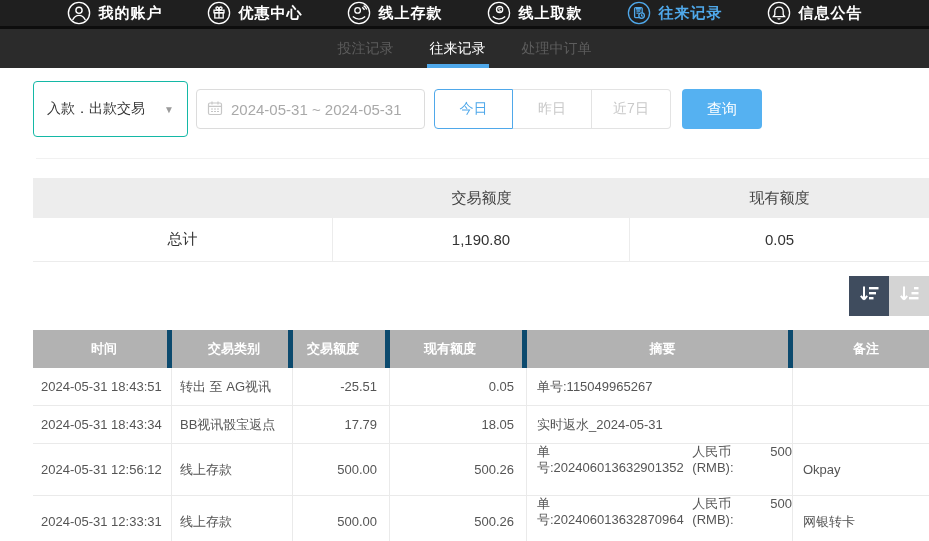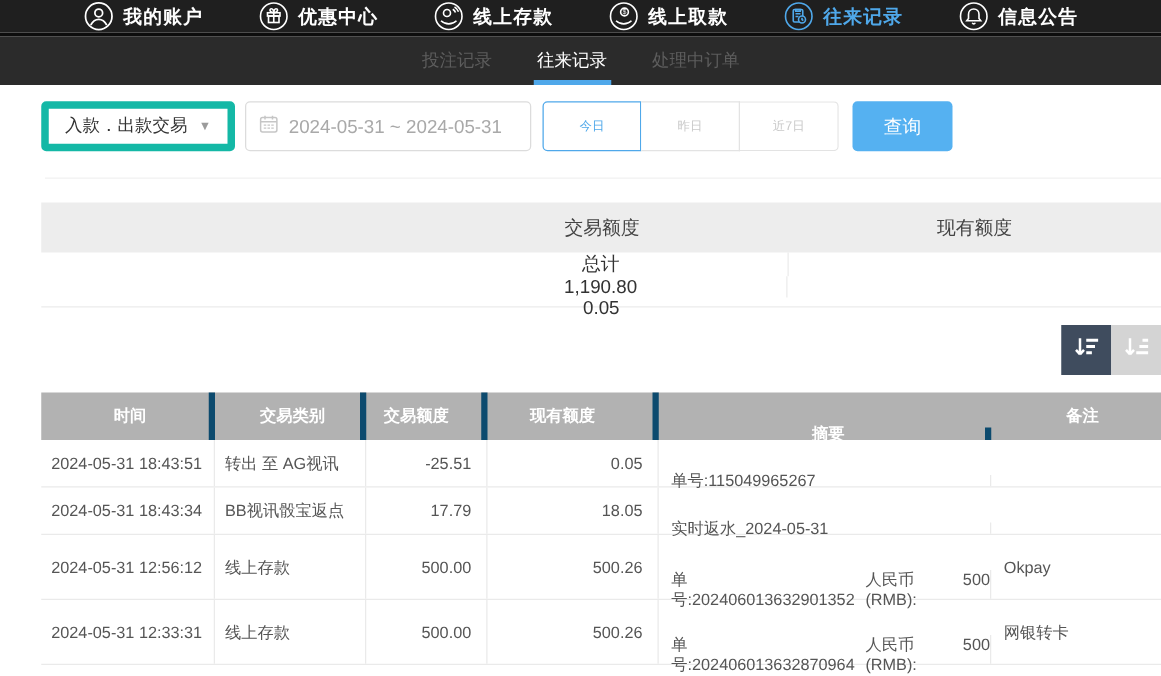--- a/index.html
+++ b/index.html
@@ -19,45 +19,45 @@
   .tabbar { height:39px; background:#2b2b2b; display:flex; align-items:center;
     justify-content:center; gap:32px; position:relative; }
   .tab { font-size:14px; color:#5d5d5d; cursor:pointer; position:relative;
     height:100%; display:flex; align-items:center; padding:0 2px; }
   .tab.active { color:#ffffff; }
   .tab.active::after { content:""; position:absolute; left:-1px; right:-1px; bottom:0;
     height:4px; background:#4fa8ea; }
 
   
   .filterbar { margin:13px 0 0 33px; display:flex; align-items:center; }
-  .select-box { width:155px; height:40px; border:6px solid #14b8a6; border-radius:4px;
+  .select-box { width:155px; height:56px; border:1px solid #14b8a6; border-radius:4px;
     display:flex; align-items:center; justify-content:space-between; padding:0 13px;
     color:#333; font-size:14px; cursor:pointer; background:#fff; }
   .select-caret { color:#9b9b9b; font-size:10px; }
   .date-box { width:229px; height:40px; border:1px solid #dcdcdc; border-radius:4px;
     margin-left:8px; display:flex; align-items:center; padding:0 10px; gap:8px;
     color:#a9a9a9; font-size:15px; cursor:pointer; background:#fff; }
   .quick-group { display:flex; margin-left:9px; }
   .quick-btn { width:79px; height:40px; background:#fff; display:flex; align-items:center;
-    justify-content:center; font-size:10px; color:#c9c9c9; cursor:pointer;
+    justify-content:center; font-size:14px; color:#c9c9c9; cursor:pointer;
     border:1px solid #e3e3e3; border-left:none; }
   .quick-btn.first { border-radius:4px 0 0 4px; }
   .quick-btn.last { border-radius:0 4px 4px 0; }
   .quick-btn.active { border:1px solid #4fa8ea; color:#4fa8ea; }
   .search-btn { width:80px; height:40px; margin-left:11px; background:#55b1f1; color:#fff;
     font-size:15px; border:none; border-radius:4px; display:flex; align-items:center;
     justify-content:center; cursor:pointer; }
 
   .divider { margin:21px 0 0 36px; border-top:1px solid #f1f1f1; }
 
   
   .summary { margin:19px 0 0 33px; width:896px; font-size:15px; }
   .summary .shead { display:flex; height:40px; background:#ededed; align-items:center; color:#444; }
   .summary .sbody { display:flex; height:44px; align-items:center; color:#333;
-    border-bottom:1px solid #ececec;flex-direction:column; }
+    border-bottom:1px solid #ececec; }
   .scell { text-align:center; }
   .sc0 { width:300px; } .sc1 { width:297px; } .sc2 { width:299px; }
   .sbody .sc0, .sbody .sc1 { border-right:1px solid #ececec; height:100%;
     display:flex; align-items:center; justify-content:center; }
   .sbody .sc2 { height:100%; display:flex; align-items:center; justify-content:center; }
 
   
   .sortbar { width:929px; display:flex; justify-content:flex-end; margin-top:14px; }
   .sort-btn { width:40px; height:40px; display:flex; align-items:center; justify-content:center;
     cursor:pointer; }
@@ -71,21 +71,21 @@
     justify-content:center; border-right:5px solid #0c4a6e; }
   .mhead .hcell:last-child { border-right:none; }
   .mrow { display:flex; border-bottom:1px solid #eaeaea; color:#555; }
   .mrow .td { border-right:1px solid #eaeaea; display:flex; align-items:center; }
   .mrow .td:last-child { border-right:none; }
   .h38 { height:38px; } .h52 { height:52px; }
   .c0 { width:139px; padding-left:8px; }
   .c1 { width:121px; padding-left:8px; }
   .c2 { width:97px;  padding-right:12px; justify-content:flex-end; }
   .c3 { width:137px; padding-right:12px; justify-content:flex-end; }
-  .c4 { width:266px; padding-left:10px;margin-top:28px; }
+  .c4 { width:266px; padding-left:10px; }
   .c5 { width:136px; padding-left:10px; }
   .c4.multi { flex-direction:row; align-items:flex-start; justify-content:center; line-height:16px; }
 </style>
 </head>
 <body>
 
 <div class="topnav">
   <div class="topnav-item">
     <span>
       <svg width="24" height="24" viewBox="0 0 24 24" fill="none" stroke="#fff" stroke-width="1.4">

